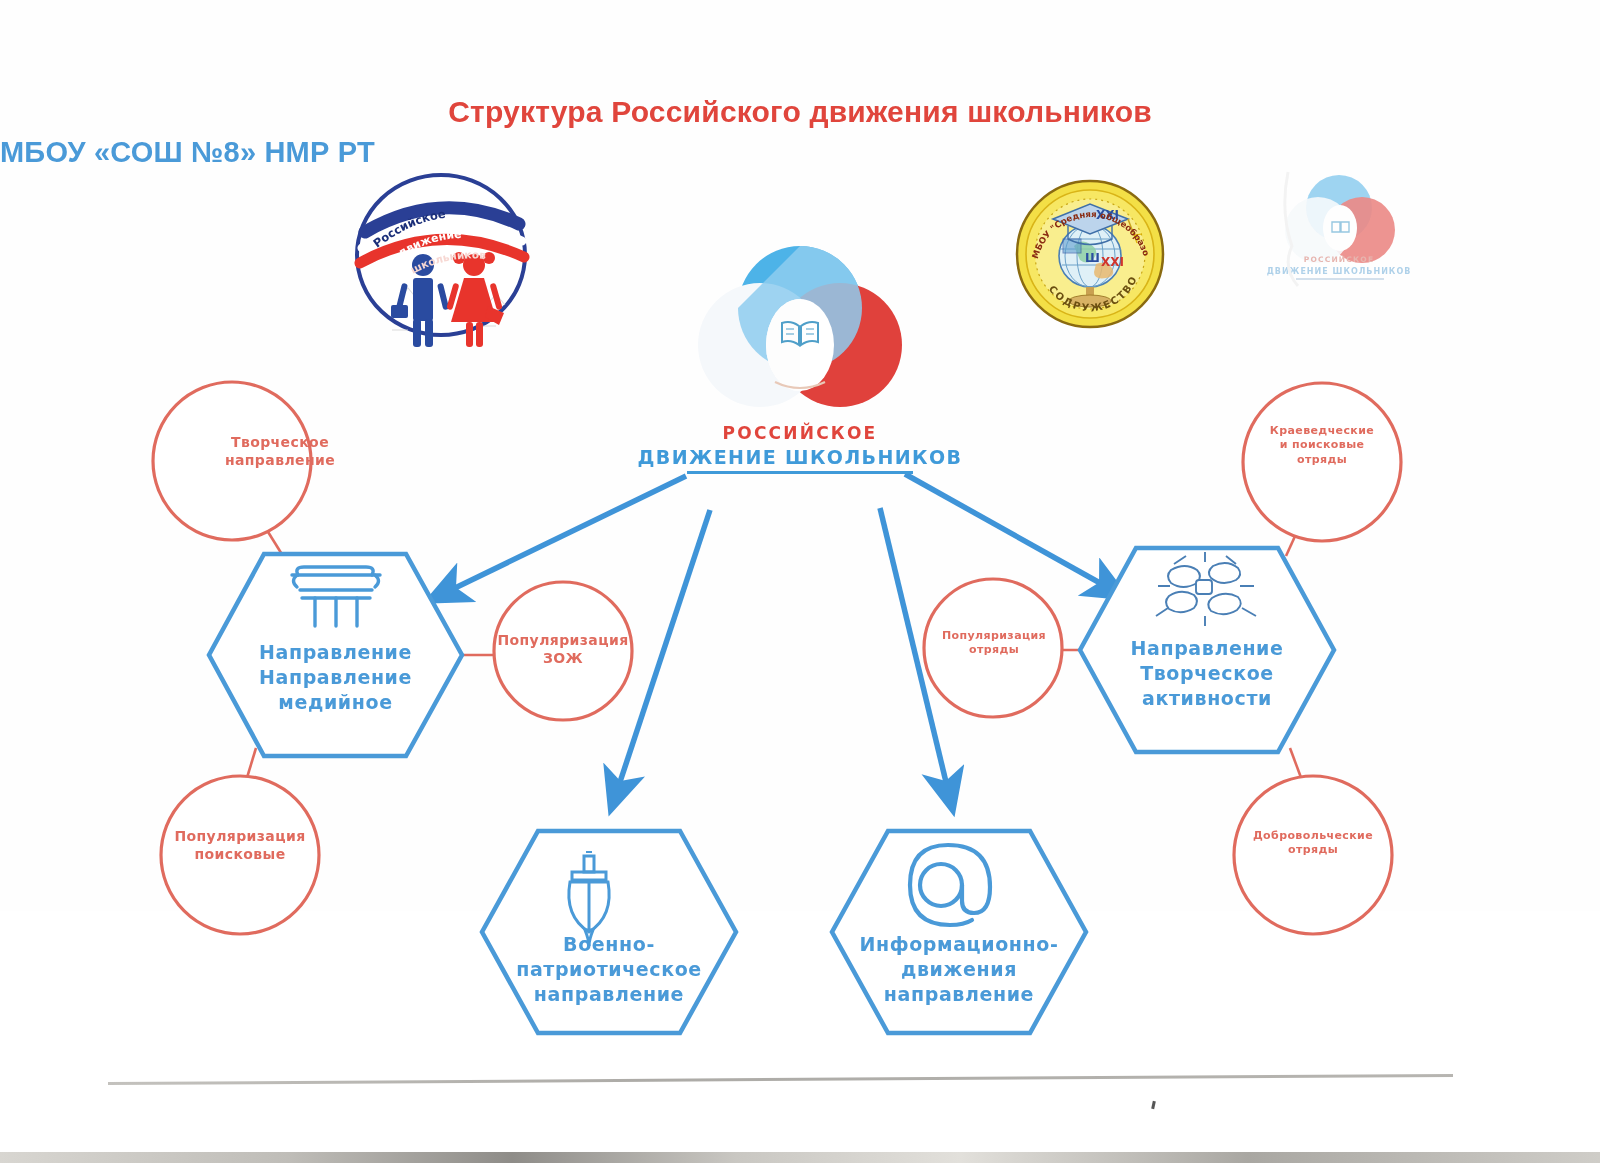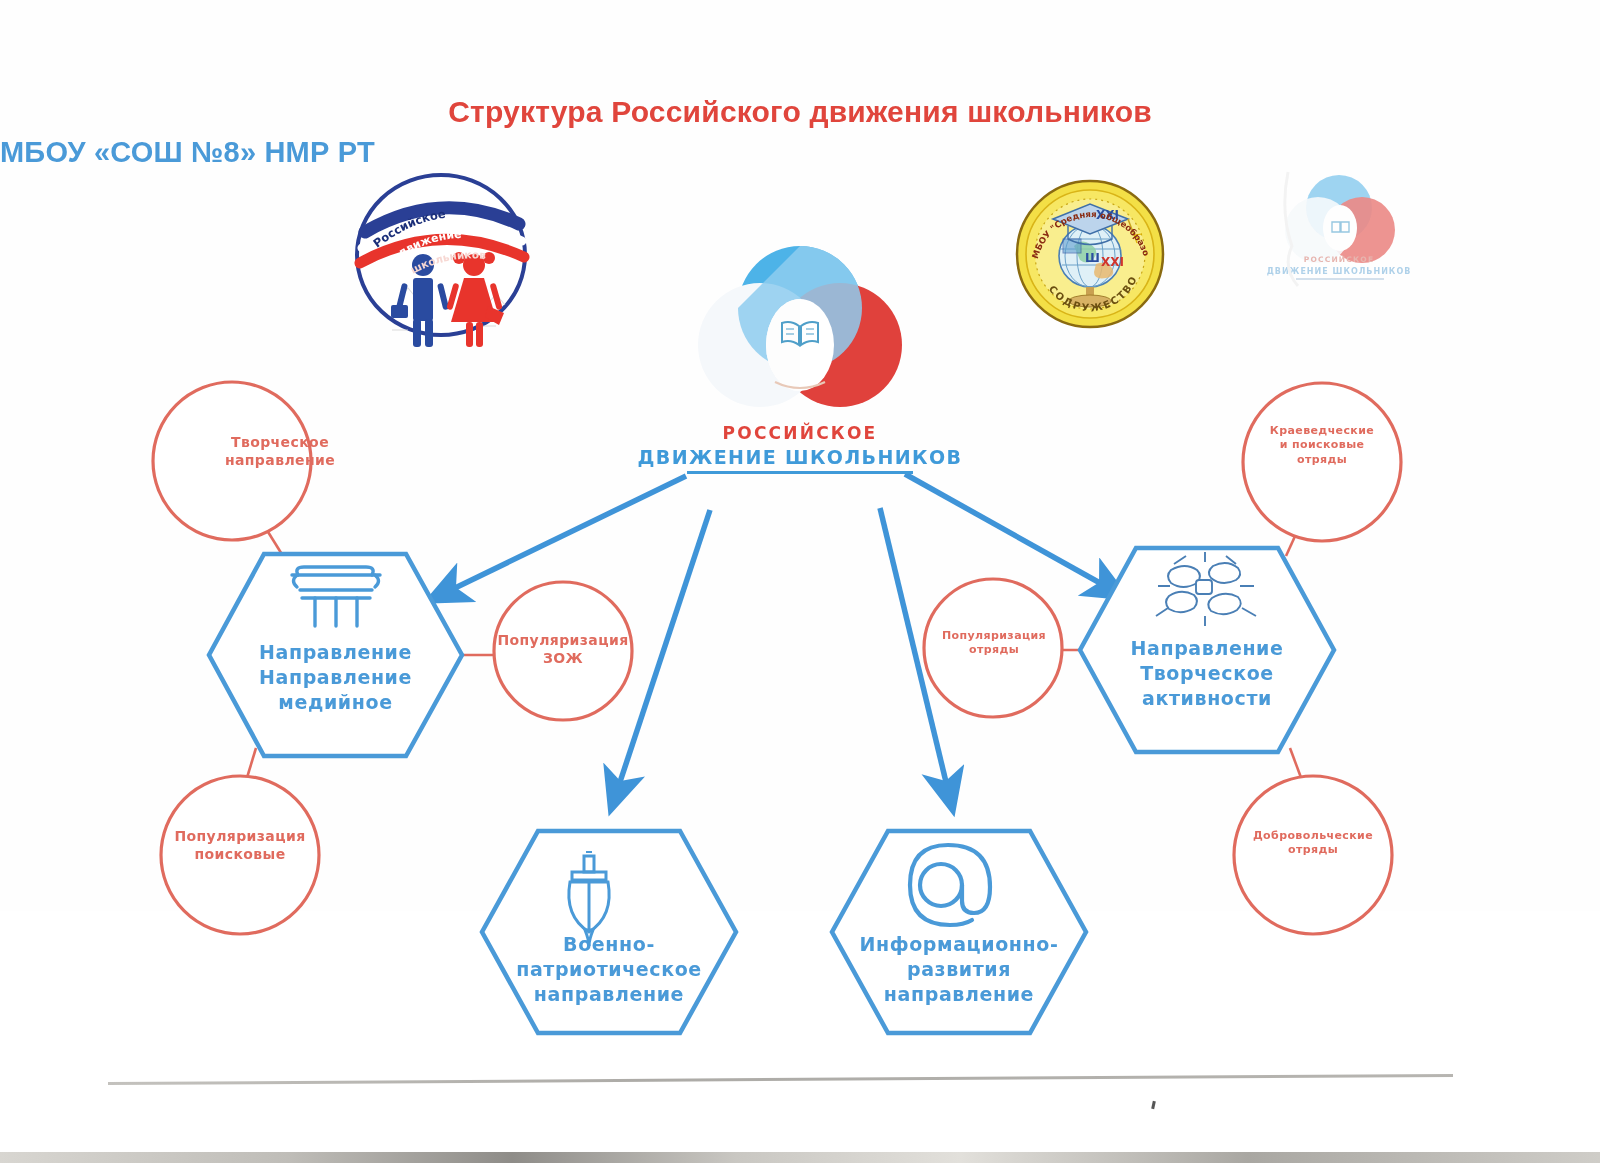--- a/index.html
+++ b/index.html
@@ -300,21 +300,21 @@
   </div>
 
   <div class="hex-label" style="left:482px;top:932px;width:254px;">
     <div>Военно-</div>
     <div>патриотическое</div>
     <div>направление</div>
   </div>
 
   <div class="hex-label" style="left:828px;top:932px;width:262px;">
     <div>Информационно-</div>
-    <div>развития</div>
+    <div>движения</div>
     <div>направление</div>
   </div>
 
   <div class="circ-label" style="left:153px;top:433px;width:158px;padding-left:48px;">
     <div>Творческое</div>
     <div>направление</div>
   </div>
 
   <div class="circ-label" style="left:486px;top:631px;width:154px;">
     <div>Популяризация</div>

